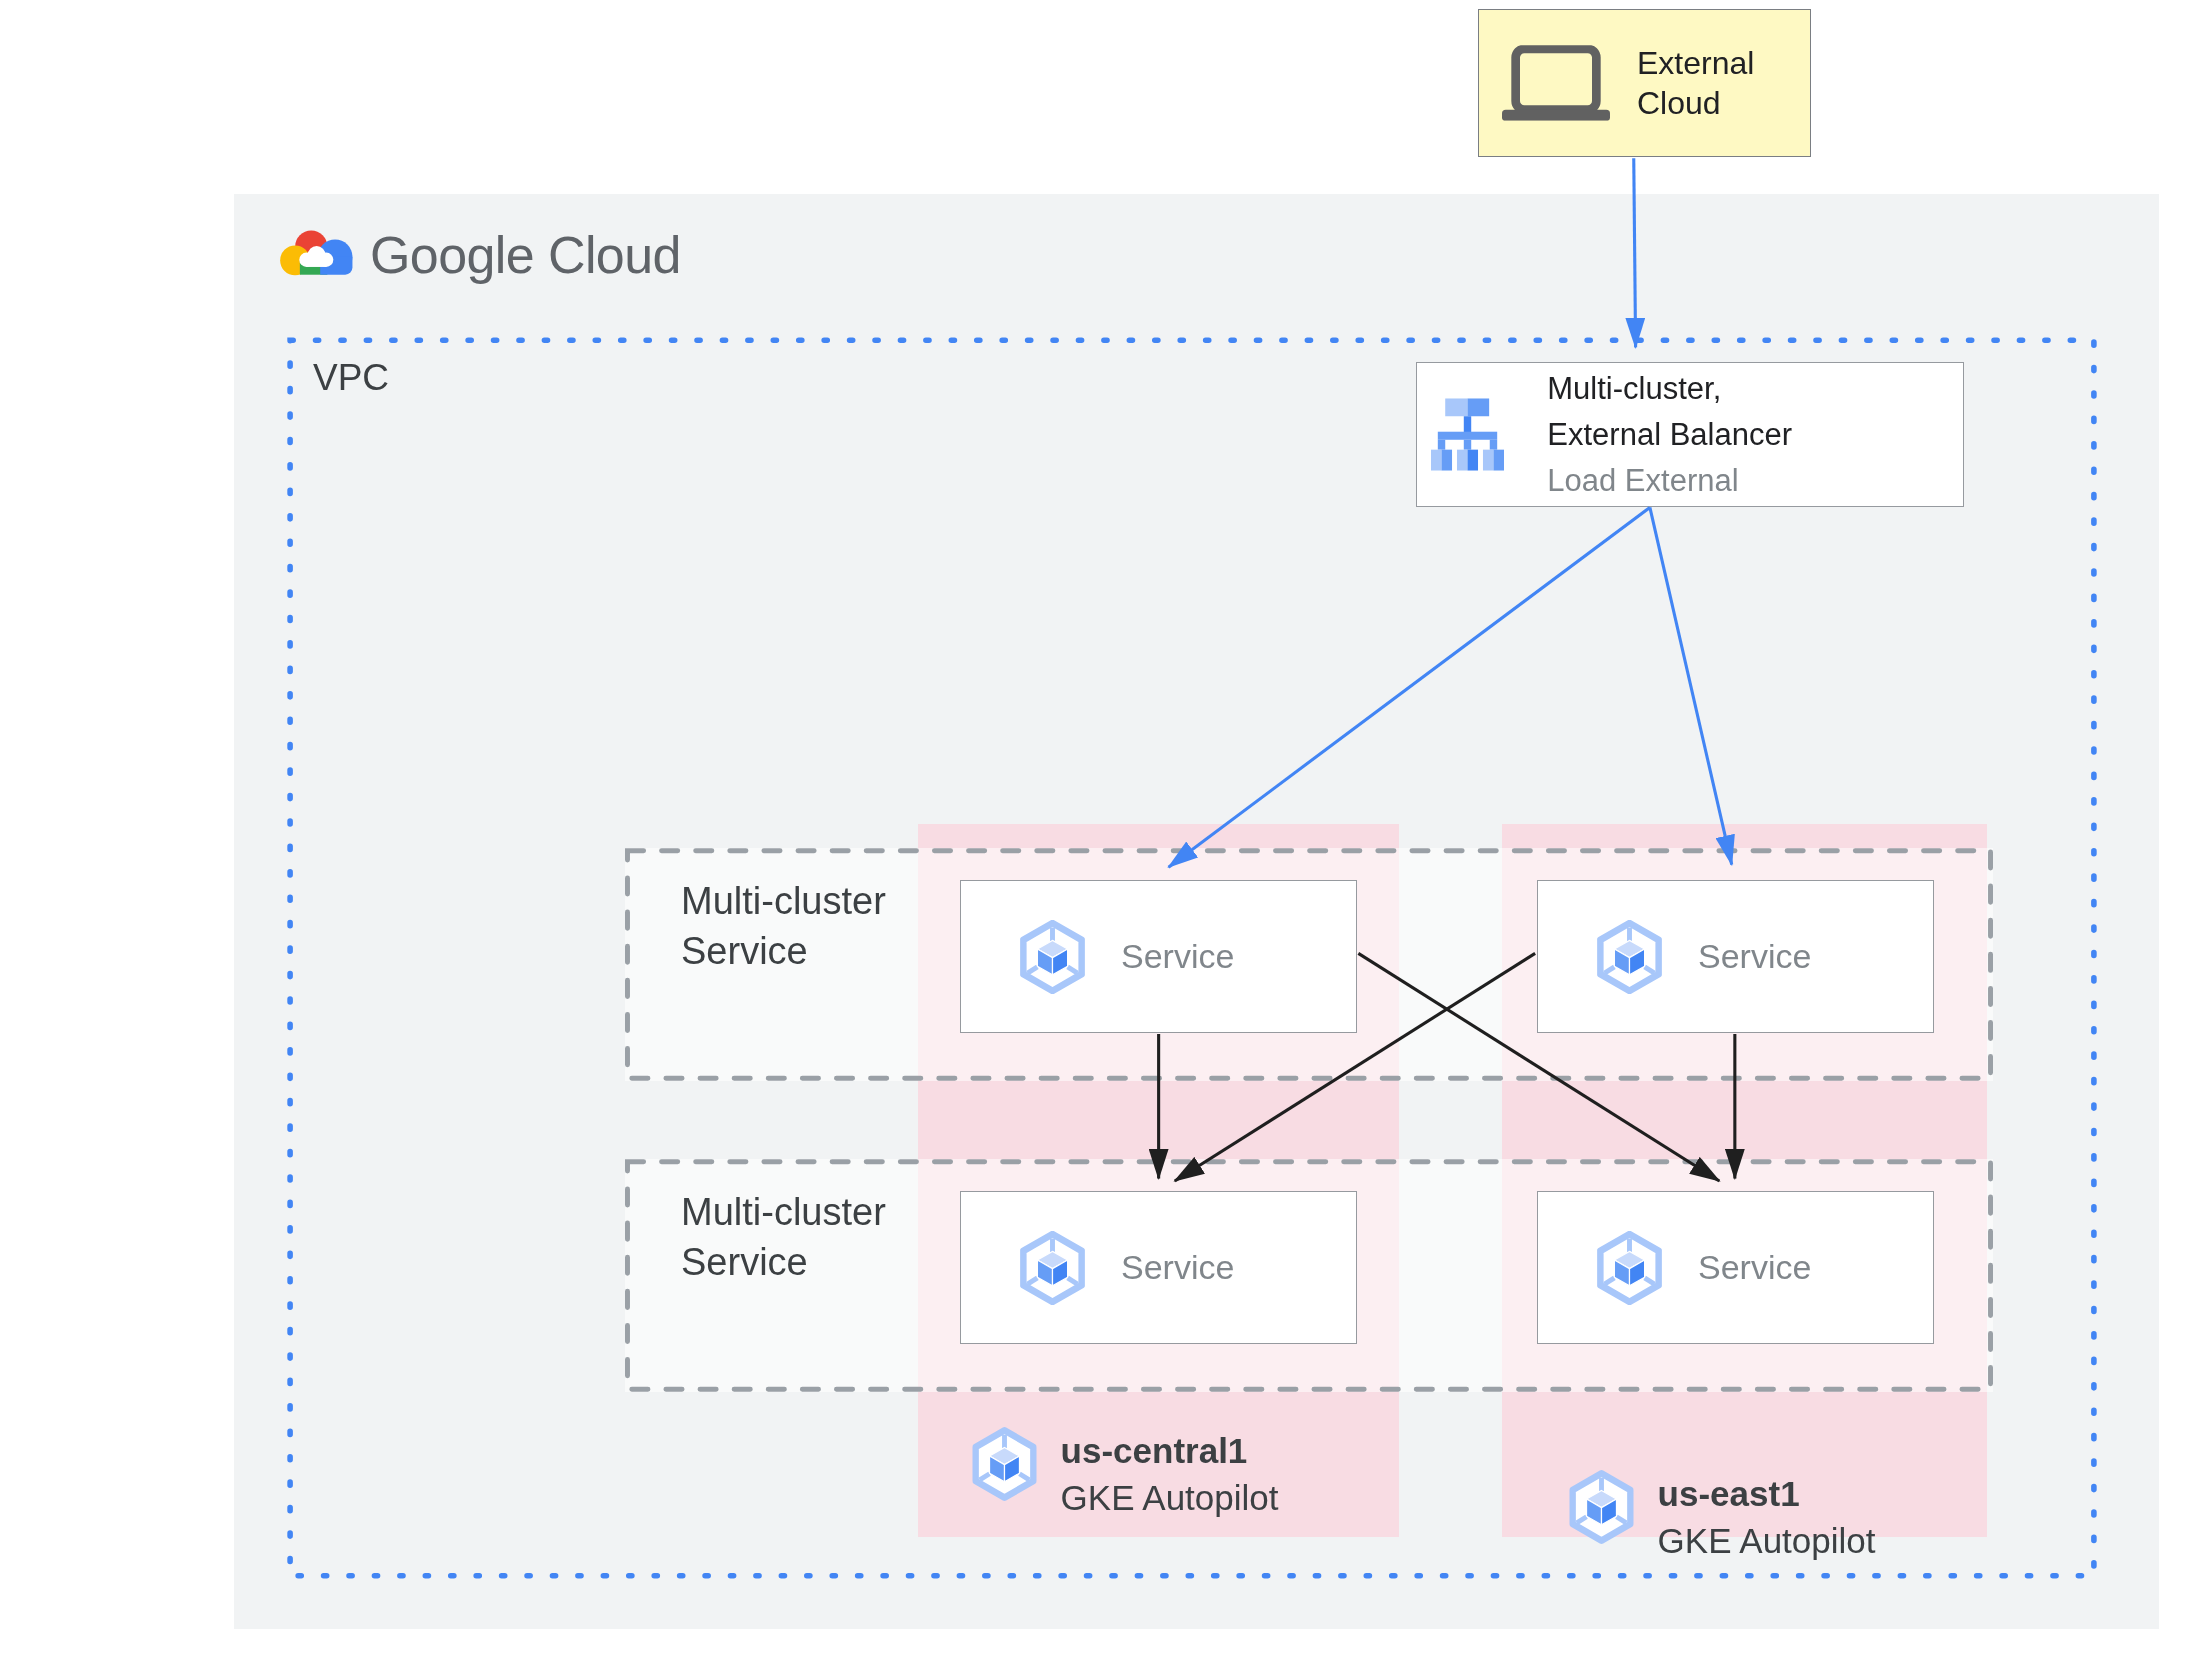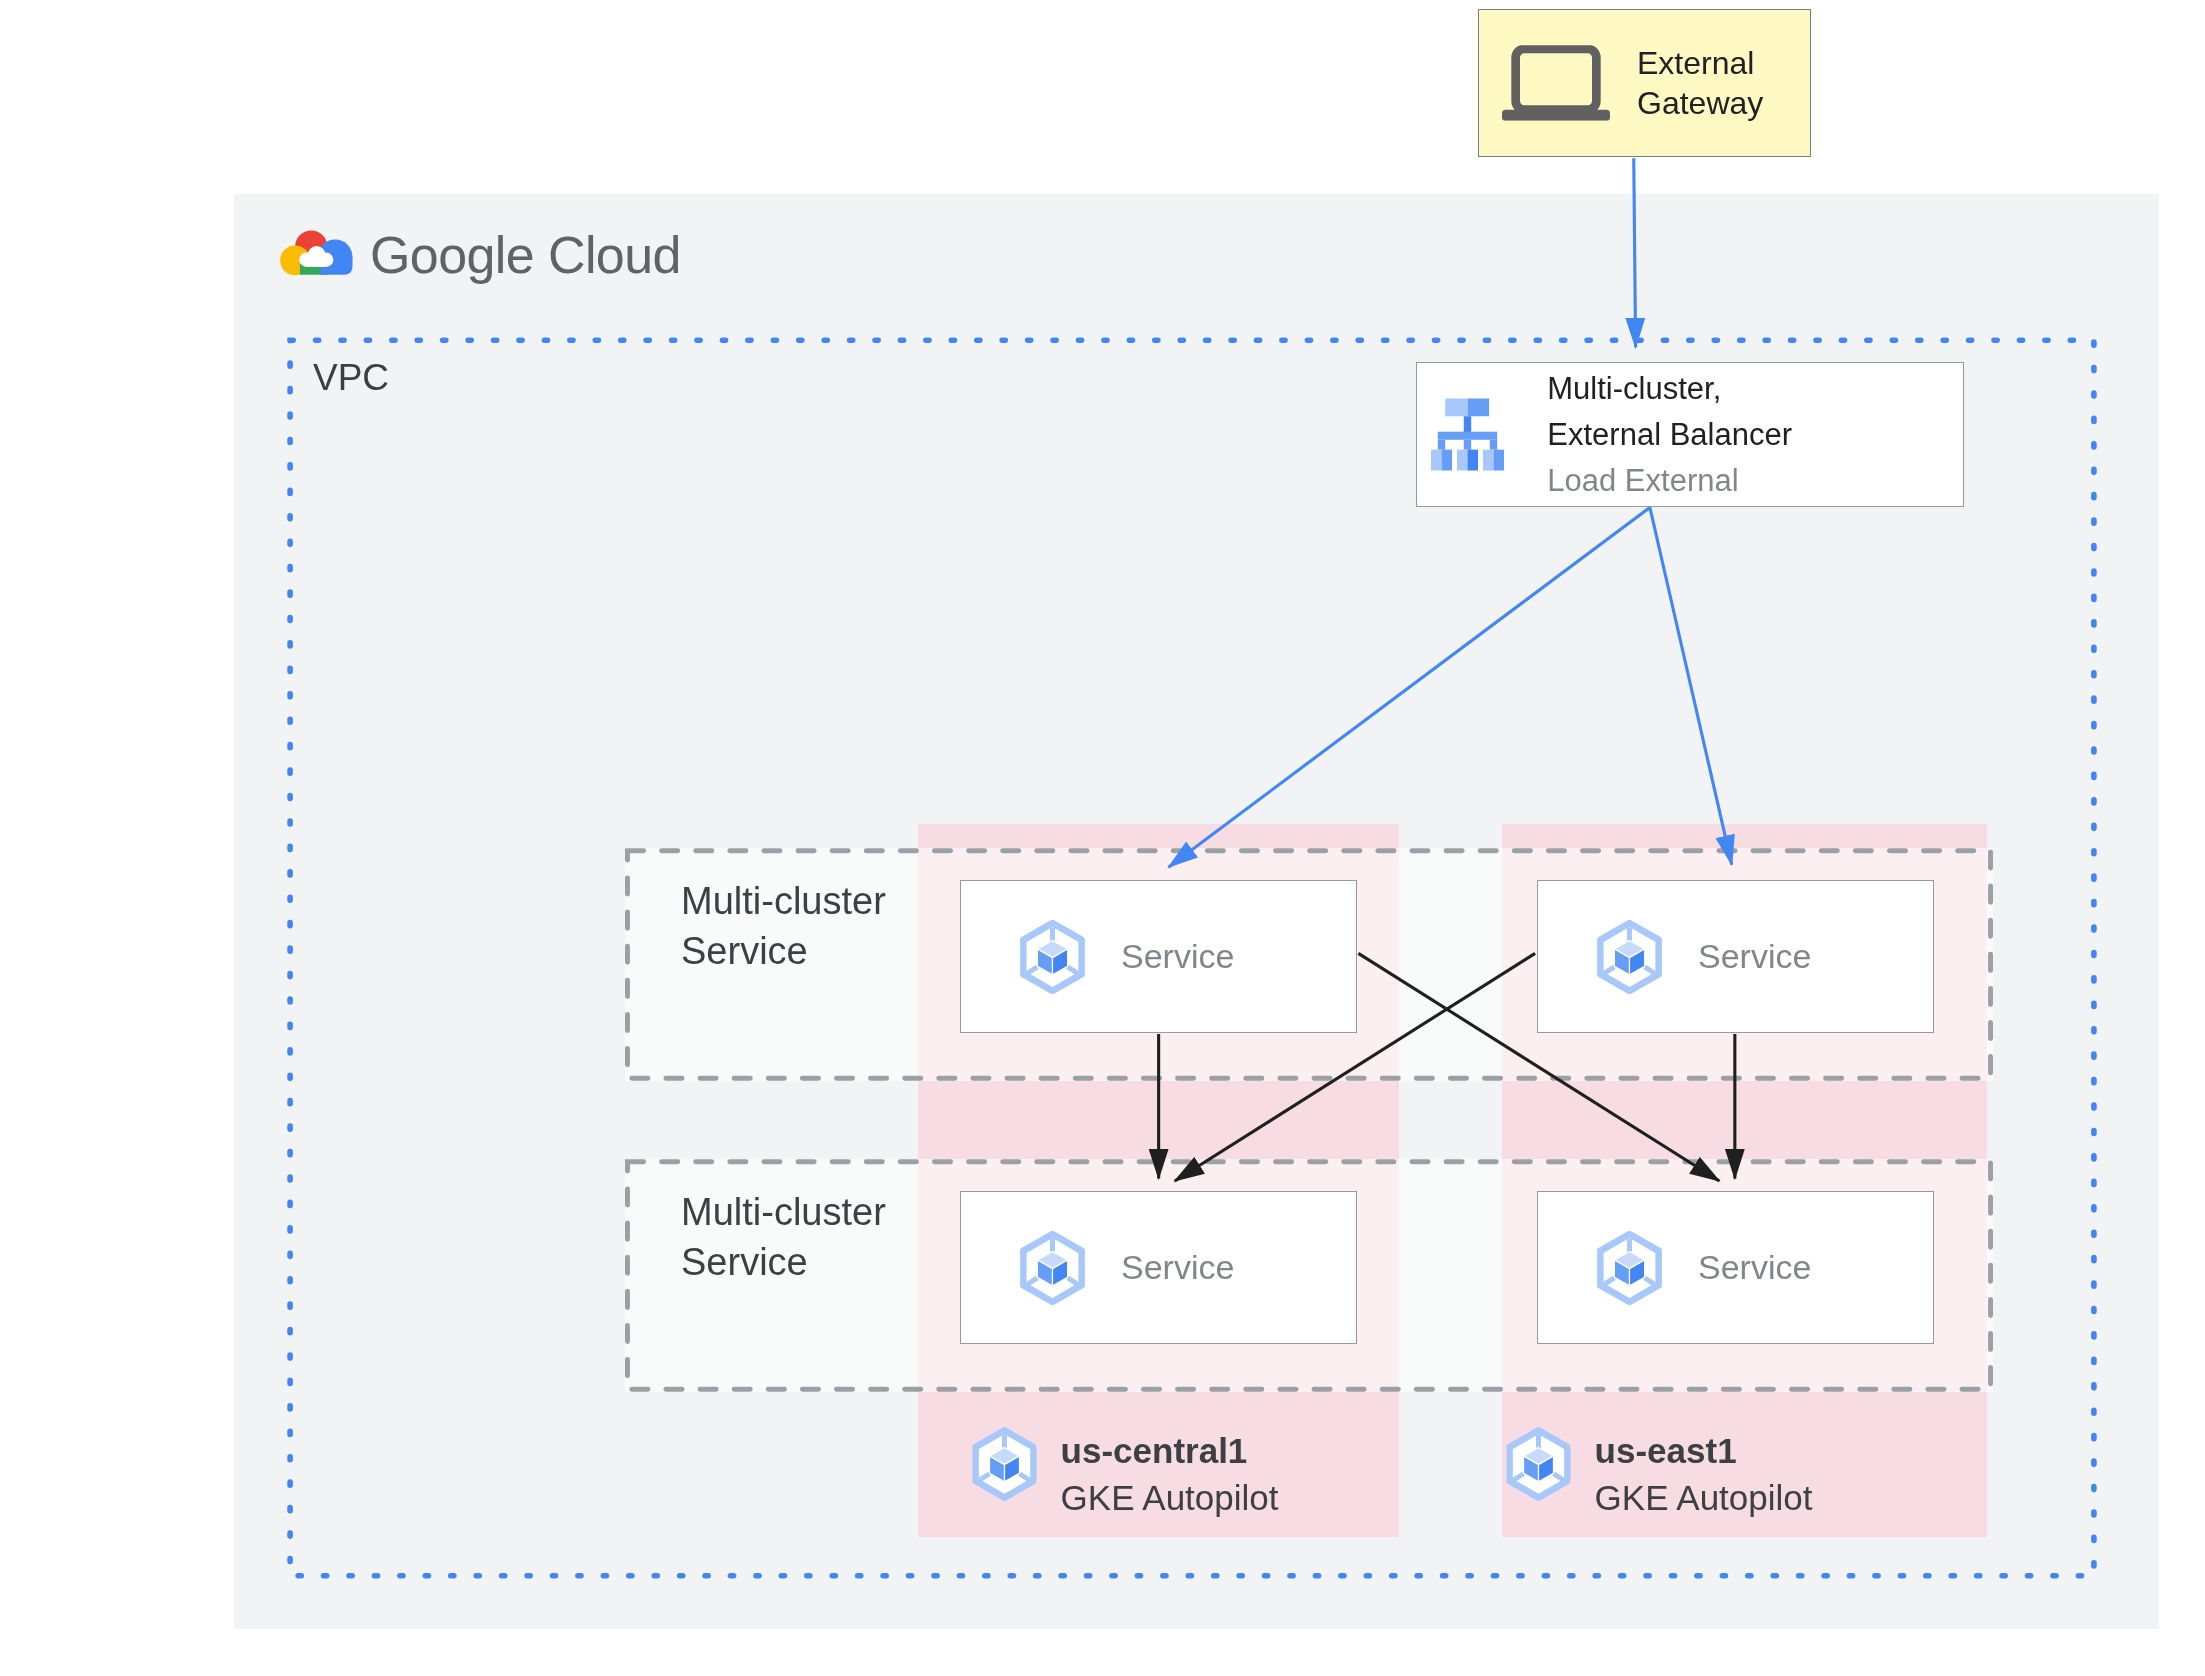--- a/index.html
+++ b/index.html
@@ -33,21 +33,21 @@
   .boxC{left:960px;top:1191px;} .boxD{left:1537px;top:1191px;}
   .client{left:1478px;top:9.3px;width:333px;height:148px;background:#fef9c3;
           border:1.9px solid var(--client-border);box-sizing:border-box;
           display:flex;align-items:center;padding-left:23px;}
   .client-label{margin-left:27px;font-size:32px;line-height:40px;color:var(--text-black);}
   .gateway{left:1416px;top:362px;width:548px;height:145px;display:flex;align-items:center;padding-left:14.3px;}
   .gw-text{margin-left:37px;font-size:31px;line-height:46px;}
   .gw-title{color:var(--text-black);}
   .gw-sub{color:var(--text-gray);}
   .footer{top:1427px;display:flex;align-items:flex-start;}
-  .f1{left:972px;} .f2{left:1506px;}
+  .f1{left:972px;} .f2{left:1569px;margin-top:43px;}
   .f-text{margin-left:23.6px;font-size:35px;line-height:47px;color:var(--text-dark);}
   .f-region{font-weight:bold;}
   .arrows{left:0;top:0;width:2205px;height:1676px;pointer-events:none;}
   svg{display:block;}
 </style>
 </head>
 <body>
 
 <div class="canvas">
 
@@ -131,21 +131,21 @@
     <div>Multi-cluster</div>
     <div>Service</div>
   </div>
 
   <div class="abs client">
     <svg width="108" height="76" viewBox="0 0 174 122">
         <use href="#laptop"></use>
       </svg>
     <div class="client-label">
       <div>External</div>
-      <div>Gateway</div>
+      <div>Cloud</div>
     </div>
   </div>
 
   <div class="abs node gateway">
     <svg width="73" height="73" viewBox="0 0 118 117">
         <use href="#lb-icon"></use>
       </svg>
     <div class="gw-text">
       <div class="gw-title">Multi-cluster,</div>
       <div class="gw-title">External Balancer</div>

